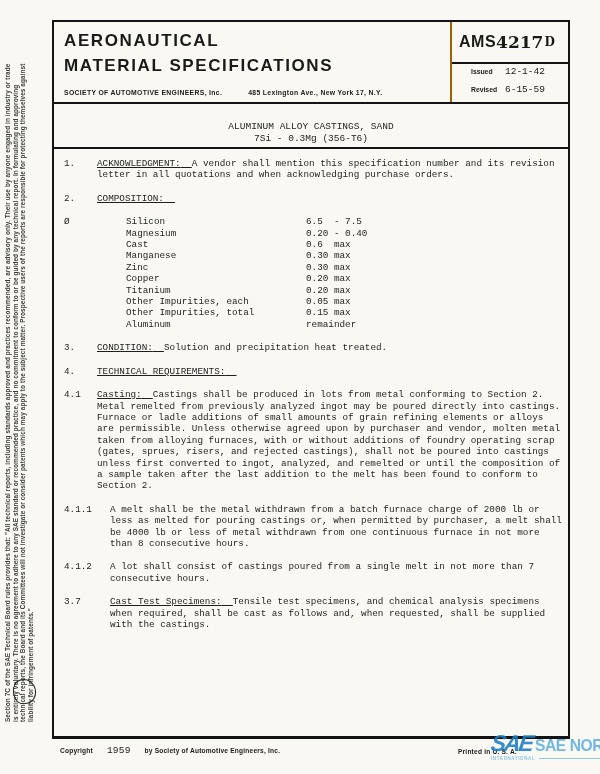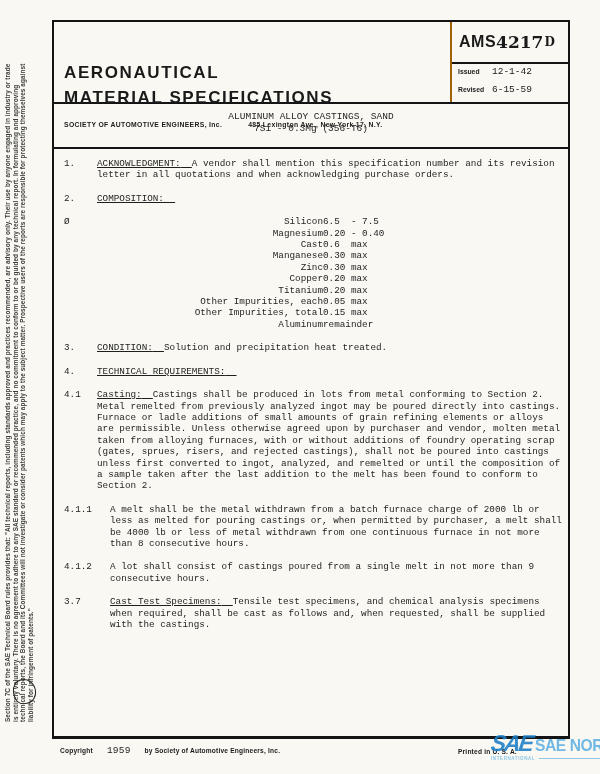--- a/index.html
+++ b/index.html
@@ -8,56 +8,56 @@
   
   .side-note{position:absolute;left:4px;top:722px;width:660px;height:34px;
              transform:rotate(-90deg);transform-origin:0 0;
              font-size:6.4px;line-height:7.6px;font-weight:bold;color:#3c3c3c;
              letter-spacing:.1px;}
   
   .doc{position:absolute;left:52px;top:20px;width:514px;height:714px;
        border:2px solid #141414;border-bottom-width:3px;background:transparent;}
   
   .hdr{position:absolute;top:0;left:0;right:0;height:80px;border-bottom:2px solid #141414;}
-  .hdr-left{position:absolute;left:0;top:0;right:118px;height:80px;margin-top:32px;}
+  .hdr-left{position:absolute;left:0;top:0;right:118px;height:80px;}
   .mast1{position:absolute;left:10px;top:9px;font-size:17px;font-weight:bold;letter-spacing:1.6px;}
   .mast2{position:absolute;left:10px;top:34px;font-size:17px;font-weight:bold;letter-spacing:1.6px;}
   .soc-row{position:absolute;left:10px;bottom:6px;display:flex;gap:26px;
            font-size:6.8px;font-weight:bold;letter-spacing:.35px;white-space:nowrap;}
   .hdr-right{position:absolute;right:0;top:0;width:116px;height:80px;border-left:2px solid #a16207;}
   .ams-cell{position:absolute;top:0;left:0;right:0;height:40px;border-bottom:2px solid #141414;
             display:flex;align-items:center;padding-left:7px;}
   .ams-prefix{font-size:16px;font-weight:900;letter-spacing:.5px;}
   .ams-num{font-family:"DejaVu Serif",serif;font-size:17px;font-weight:bold;margin-left:0;}
   .ams-rev{font-family:"DejaVu Serif",serif;font-size:12px;font-weight:bold;margin-left:1px;}
-  .issue-cell{position:absolute;top:42px;left:0;right:0;bottom:0;padding:2px 4px 0 6px;}
+  .issue-cell{position:absolute;top:42px;left:0;right:0;bottom:0;padding:2px 4px 0 19px;}
   .issue-row{display:flex;align-items:baseline;height:18px;}
   .issue-label{font-size:6.8px;font-weight:bold;width:34px;}
   .issue-val{font-family:"Liberation Mono","DejaVu Sans Mono",monospace;font-size:9.5px;}
   
   .title-block{position:absolute;top:80px;left:0;right:0;height:47px;border-bottom:2px solid #141414;
                text-align:center;font-family:"Liberation Mono","DejaVu Sans Mono",monospace;
-               font-size:9.5px;line-height:11.5px;padding-top:9px;box-sizing:border-box;color:#262626;}
+               font-size:9.5px;line-height:11.5px;padding-top:19px;box-sizing:border-box;color:#262626;}
   
   .doc-body{position:absolute;top:127px;left:0;right:0;bottom:0;
             padding:9px 6px 0 10px;
             font-family:"Liberation Mono","DejaVu Sans Mono",monospace;
             font-size:9.3px;line-height:11.4px;color:#1f1f1f;}
   .sec{position:relative;margin-bottom:12px;}
   .indent-1{padding-left:33px;}
   .indent-2{padding-left:46px;}
   .sec-num{position:absolute;left:0;top:0;}
   .sec-head{text-decoration:underline;}
   .sec-head:empty{display:none;}
   .sec-head::after{content:"  ";white-space:pre;text-decoration:none;display:inline;}
   
   .comp{position:relative;margin-bottom:12px;}
   .comp-marker{position:absolute;left:0;top:0;}
   .comp-row{display:flex;}
-  .comp-el{margin-left:79px;width:180px;text-align:right;}
+  .comp-el{margin-left:62px;width:180px;}
   .comp-val{white-space:pre;}
   
   .circle-mark{position:absolute;left:13px;top:679px;width:21px;height:23px;
                border:1.6px solid #2a2a2a;border-radius:48% 55% 50% 45%;transform:rotate(-10deg);}
   
   .copyright{position:absolute;left:60px;top:745px;display:flex;align-items:baseline;gap:14px;
              font-size:6.6px;font-weight:bold;letter-spacing:.2px;}
   .copy-year{font-family:"Liberation Mono","DejaVu Sans Mono",monospace;font-size:9.5px;font-weight:normal;}
   .printed{position:absolute;left:458px;top:748px;font-size:6.6px;font-weight:bold;letter-spacing:.2px;}
   
@@ -177,21 +177,21 @@
 
       <div class="sec indent-1">
         <span class="sec-num">4.1</span><span class="sec-head">Casting:</span><span>Castings shall be produced in lots from metal conforming to Section 2. Metal remelted from previously analyzed ingot may be poured directly into castings. Furnace or ladle additions of small amounts of grain refining elements or alloys are permissible. Unless otherwise agreed upon by purchaser and vendor, molten metal taken from alloying furnaces, with or without additions of foundry operating scrap (gates, sprues, risers, and rejected castings), shall not be poured into castings unless first converted to ingot, analyzed, and remelted or until the composition of a sample taken after the last addition to the melt has been found to conform to Section 2.</span>
       </div>
 
       <div class="sec indent-2">
         <span class="sec-num">4.1.1</span><span>A melt shall be the metal withdrawn from a batch furnace charge of 2000 lb or less as melted for pouring castings or, when permitted by purchaser, a melt shall be 4000 lb or less of metal withdrawn from one continuous furnace in not more than 8 consecutive hours.</span>
       </div>
 
       <div class="sec indent-2">
-        <span class="sec-num">4.1.2</span><span>A lot shall consist of castings poured from a single melt in not more than 9 consecutive hours.</span>
+        <span class="sec-num">4.1.2</span><span>A lot shall consist of castings poured from a single melt in not more than 7 consecutive hours.</span>
       </div>
 
       <div class="sec indent-2">
         <span class="sec-num">3.7</span><span class="sec-head">Cast Test Specimens:</span><span>Tensile test specimens, and chemical analysis specimens when required, shall be cast as follows and, when requested, shall be supplied with the castings.</span>
       </div>
 
     </div>
   </div>
 
   <div class="circle-mark"></div>

